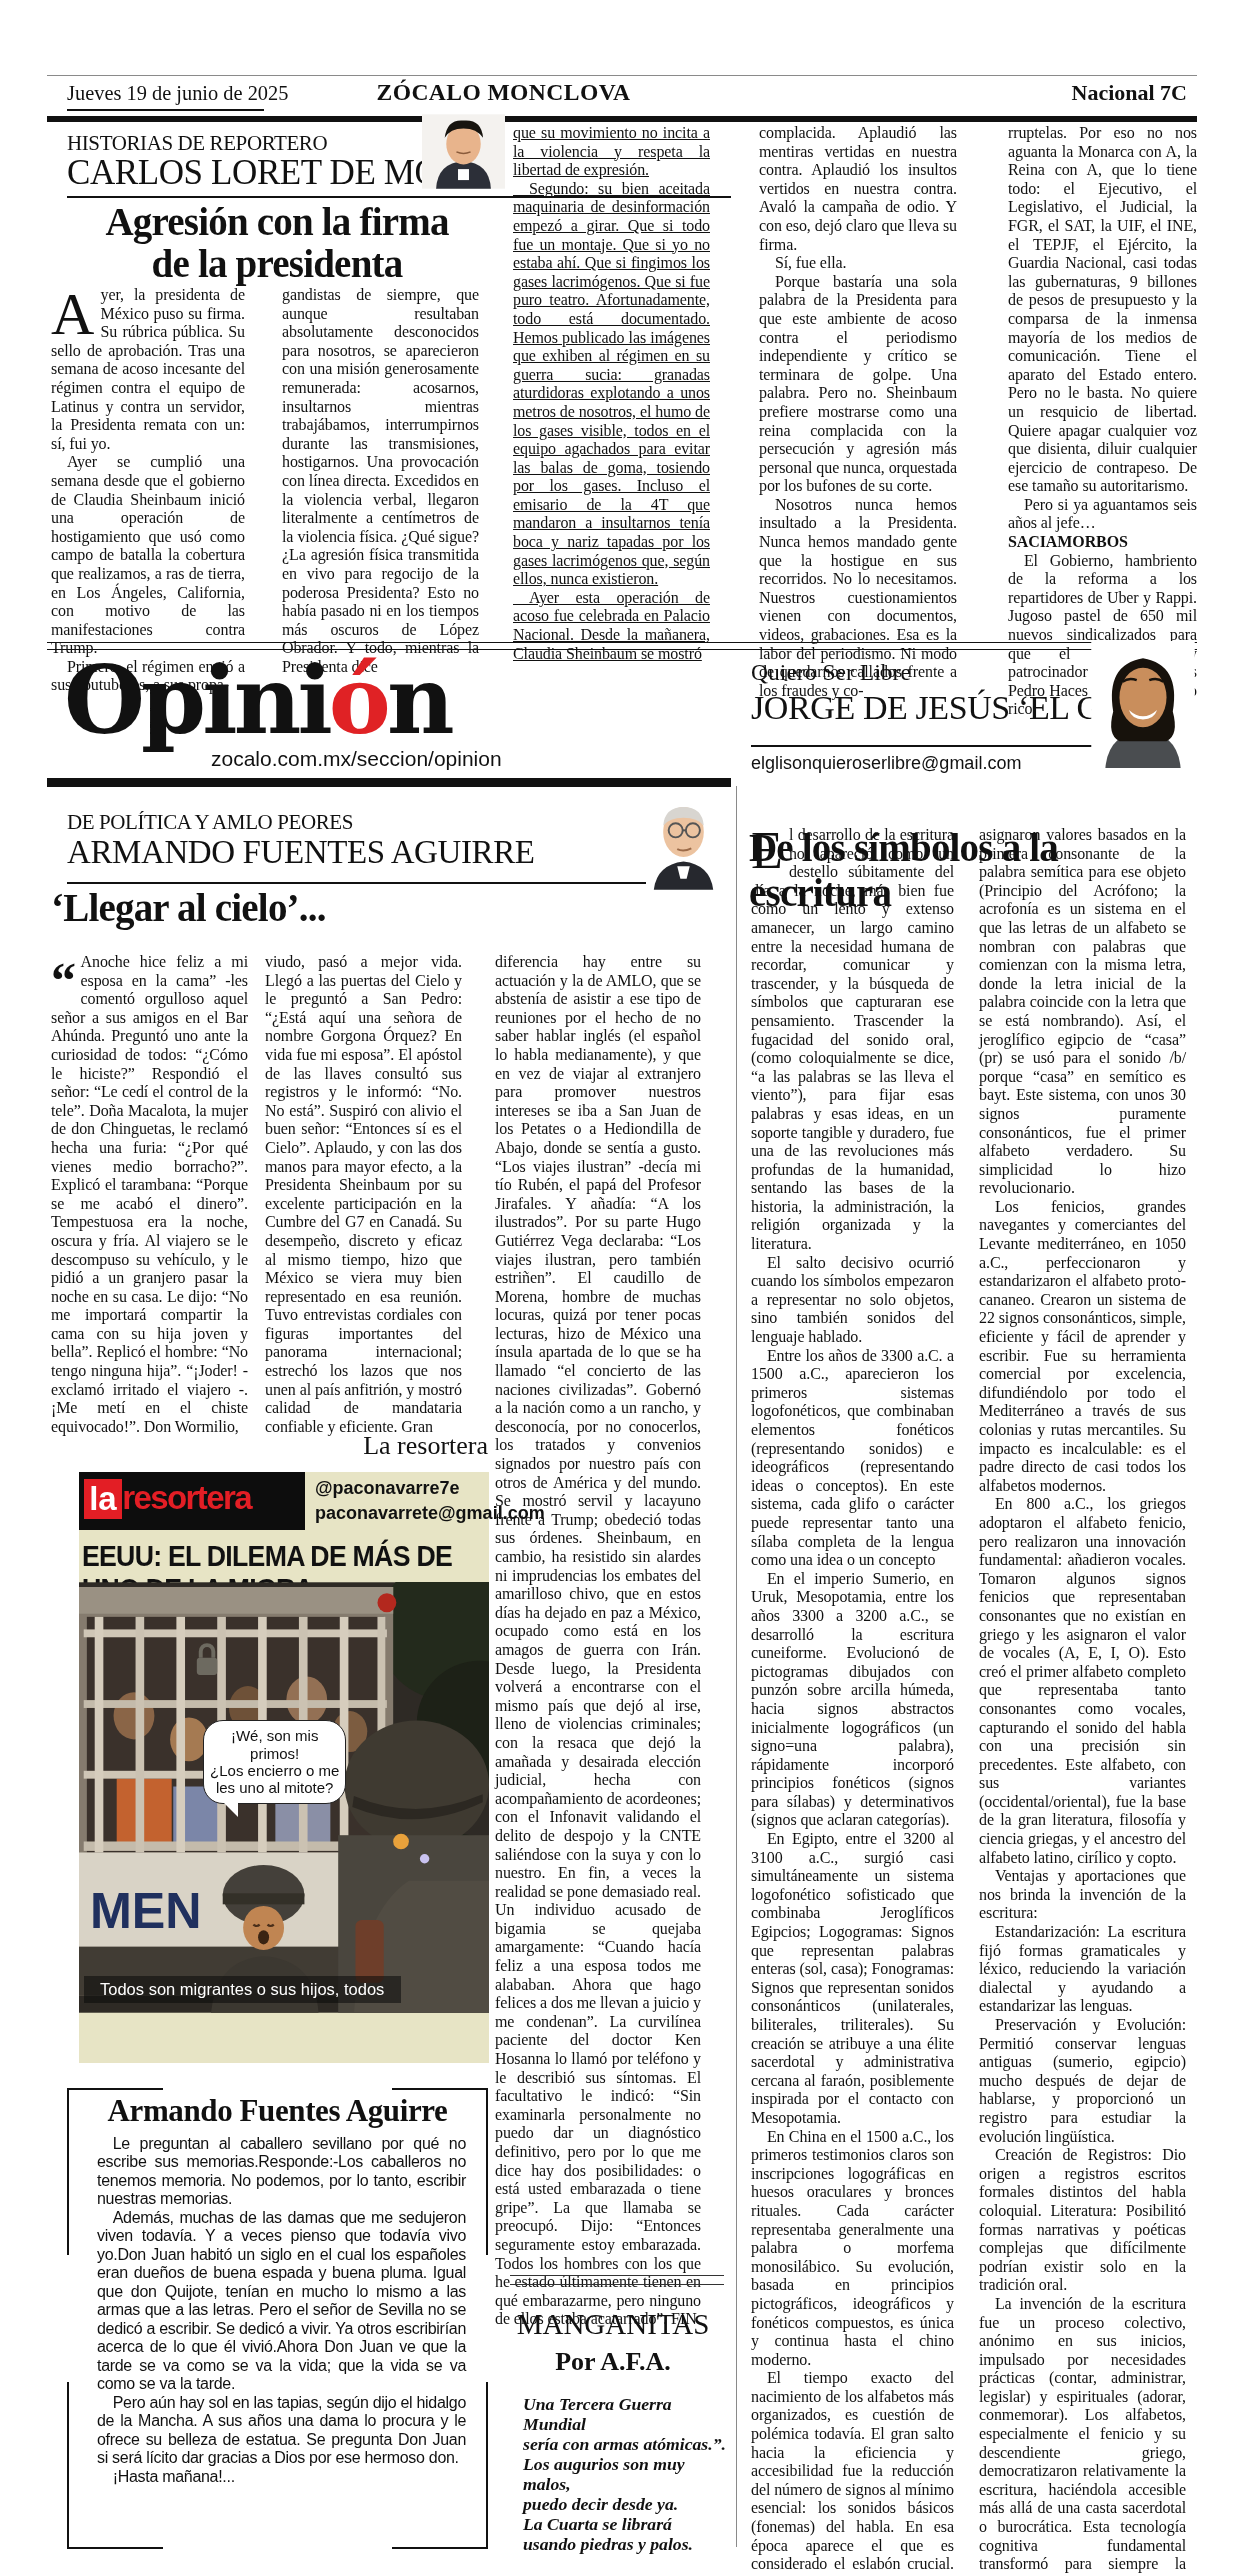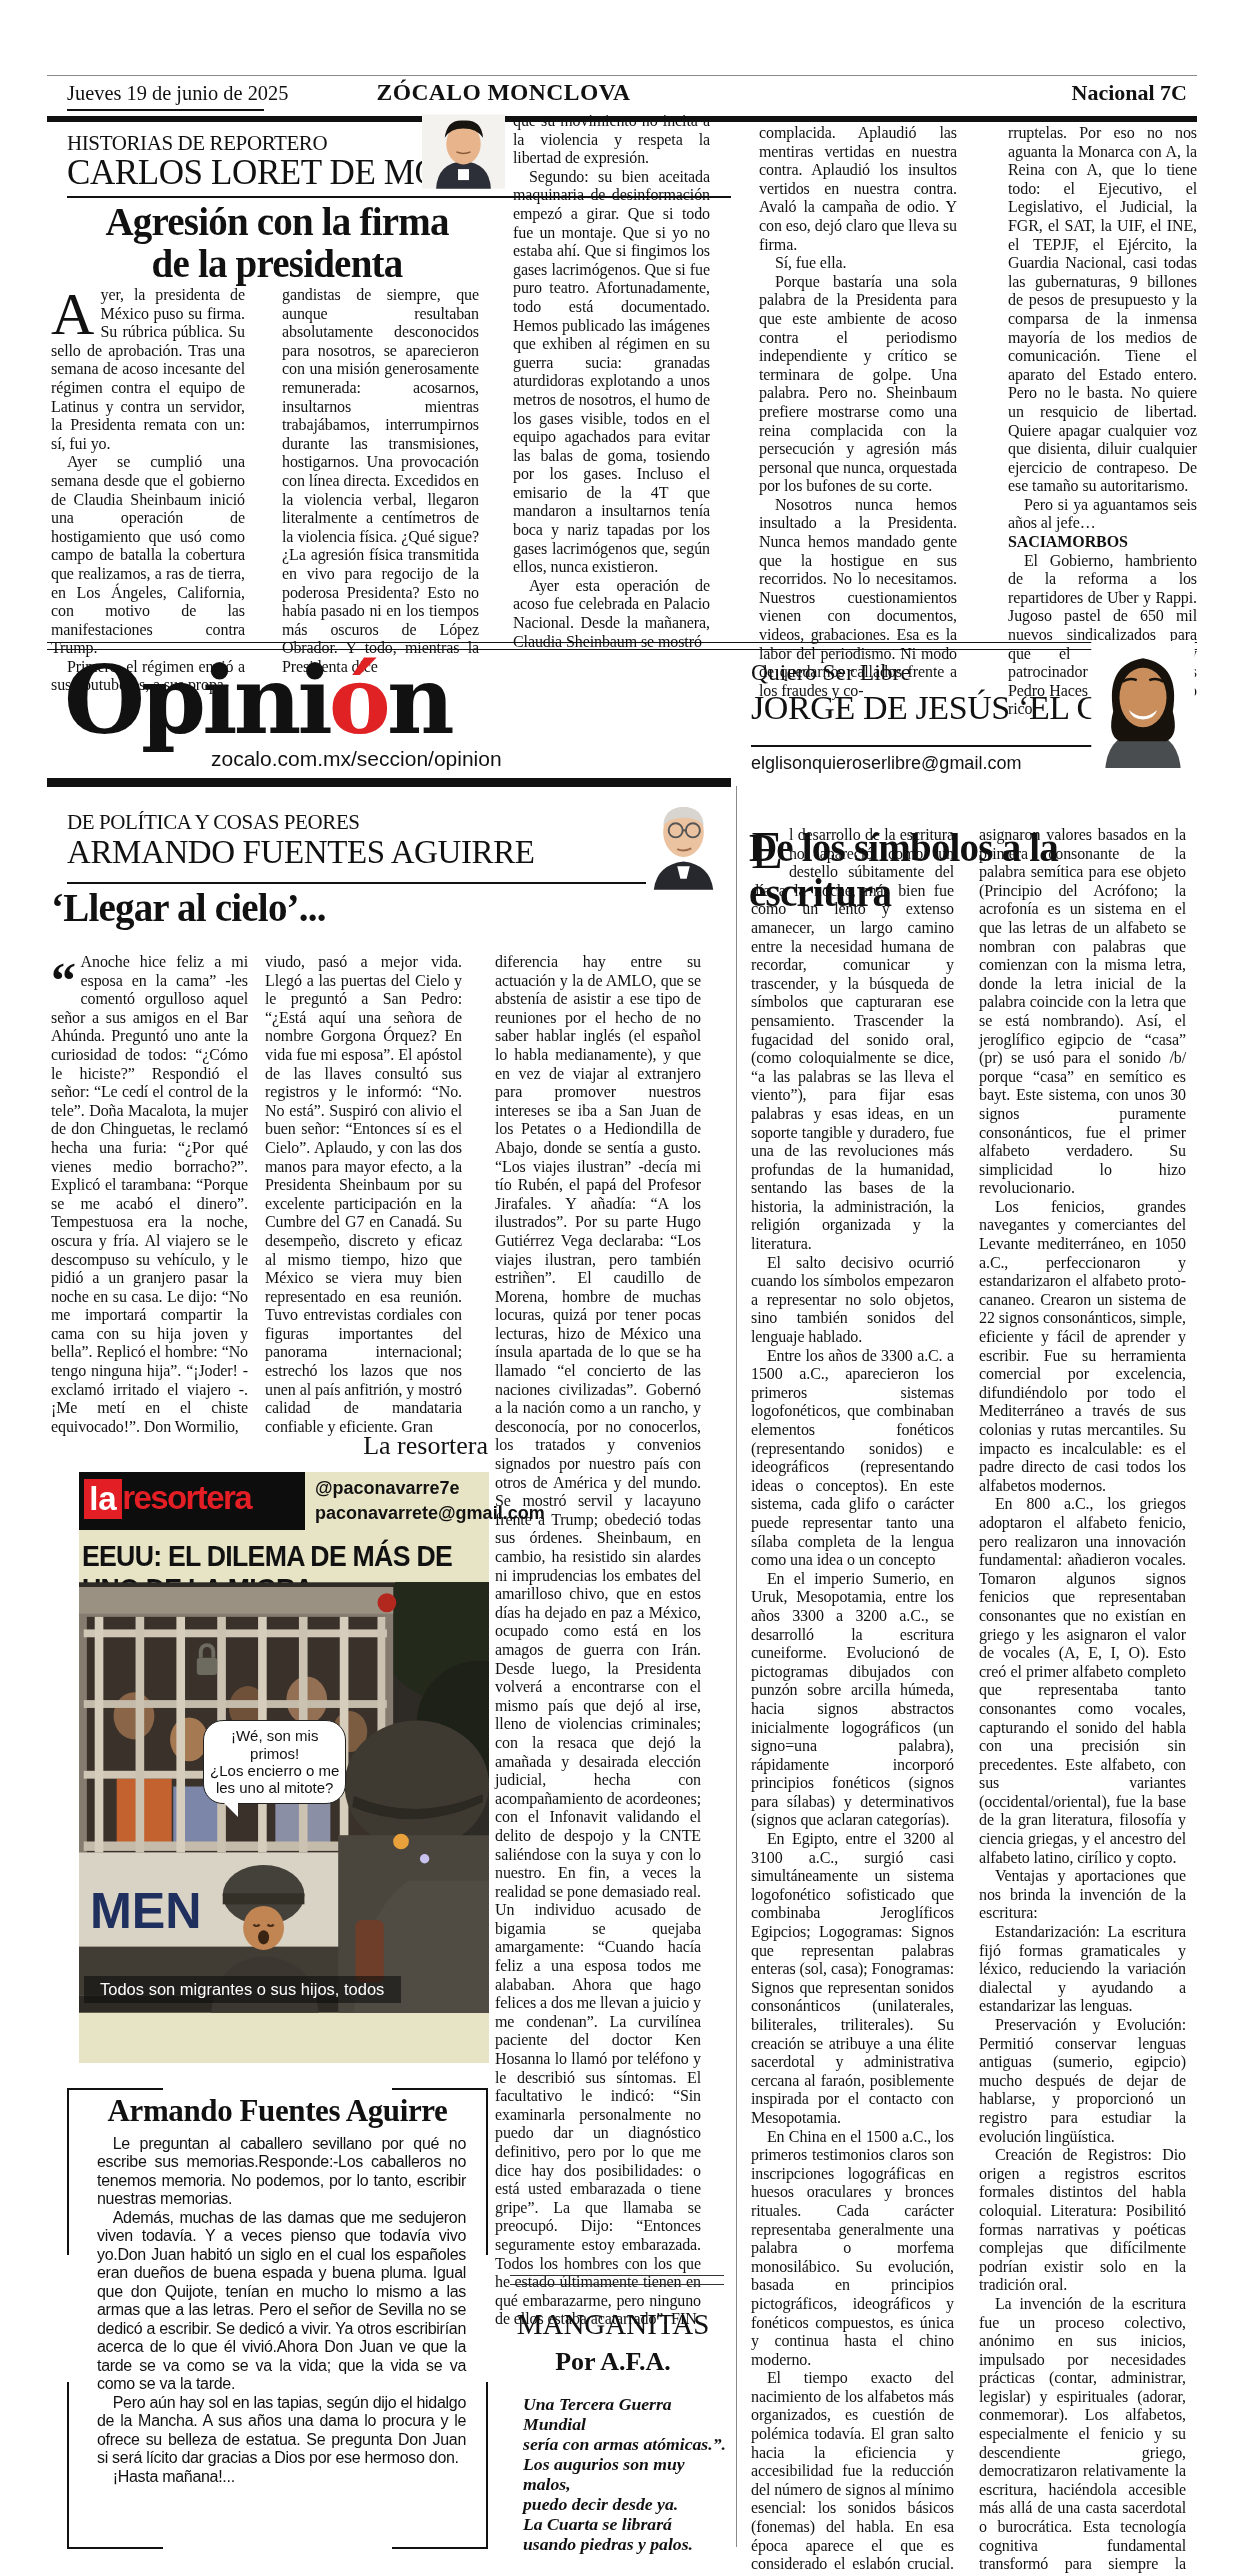--- a/index.html
+++ b/index.html
@@ -67,21 +67,21 @@
 
   <div class="abs ctr pre headline" style="left:47px;top:201px;width:460px;font-size:39px;line-height:42px;">Agresión con la firma
 de la presidenta</div>
 
   <div class="abs col" style="left:51px;top:286px;width:194px;height:355px;">
     <span class="dropcap">A</span><span class="pre">yer, la presidenta de México puso su firma. Su rúbrica pública. Su sello de aprobación. Tras una semana de acoso incesante del régimen contra el equipo de Latinus y contra un servidor, la Presidenta remata con un: sí, fui yo.
  Ayer se cumplió una semana desde que el gobierno de Claudia Sheinbaum inició una operación de hostigamiento que usó como campo de batalla la cobertura que realizamos, a ras de tierra, en Los Ángeles, California, con motivo de las manifestaciones contra Trump.
  Primero, el régimen envió a sus youtuberos, a sus propa-</span>
   </div>
   <div class="abs col pre" style="left:282px;top:286px;width:197px;height:355px;">gandistas de siempre, que aunque resultaban absolutamente desconocidos para nosotros, se aparecieron con una misión generosamente remunerada: acosarnos, insultarnos mientras trabajábamos, interrumpirnos durante las transmisiones, hostigarnos. Una provocación con línea directa. Excedidos en la violencia verbal, llegaron literalmente a centímetros de la violencia física. ¿Qué sigue? ¿La agresión física transmitida en vivo para regocijo de la poderosa Presidenta? Esto no había pasado ni en los tiempos más oscuros de López Obrador. Y todo, mientras la Presidenta dice</div>
-  <div class="abs col pre" style="left:513px;top:112px;width:197px;height:519px;">que su movimiento no incita a la violencia y respeta la libertad de expresión.
+  <div class="abs col pre" style="left:513px;top:124px;width:197px;height:519px;text-decoration:underline;">que su movimiento no incita a la violencia y respeta la libertad de expresión.
  Segundo: su bien aceitada maquinaria de desinformación empezó a girar. Que si todo fue un montaje. Que si yo no estaba ahí. Que si fingimos los gases lacrimógenos. Que si fue puro teatro. Afortunadamente, todo está documentado. Hemos publicado las imágenes que exhiben al régimen en su guerra sucia: granadas aturdidoras explotando a unos metros de nosotros, el humo de los gases visible, todos en el equipo agachados para evitar las balas de goma, tosiendo por los gases. Incluso el emisario de la 4T que mandaron a insultarnos tenía boca y nariz tapadas por los gases lacrimógenos que, según ellos, nunca existieron.
  Ayer esta operación de acoso fue celebrada en Palacio Nacional. Desde la mañanera, Claudia Sheinbaum se mostró</div>
   <div class="abs col pre" style="left:759px;top:124px;width:198px;height:519px;">complacida. Aplaudió las mentiras vertidas en nuestra contra. Aplaudió los insultos vertidos en nuestra contra. Avaló la campaña de odio. Y con eso, dejó claro que lleva su firma.
  Sí, fue ella.
  Porque bastaría una sola palabra de la Presidenta para que este ambiente de acoso contra el periodismo independiente y crítico se terminara de golpe. Una palabra. Pero no. Sheinbaum prefiere mostrarse como una reina complacida con la persecución y agresión más personal que nunca, orquestada por los bufones de su corte.
  Nosotros nunca hemos insultado a la Presidenta. Nunca hemos mandado gente que la hostigue en sus recorridos. No lo necesitamos. Nuestros cuestionamientos vienen con documentos, videos, grabaciones. Esa es la labor del periodismo. Ni modo de quedarnos callados frente a los fraudes y co-</div>
   <div class="abs col" style="left:1008px;top:124px;width:189px;height:515px;">
     <span class="pre">rruptelas. Por eso no nos aguanta la Monarca con A, la Reina con A, que lo tiene todo: el Ejecutivo, el Legislativo, el Judicial, la FGR, el SAT, la UIF, el INE, el TEPJF, el Ejército, la Guardia Nacional, casi todas las gubernaturas, 9 billones de pesos de presupuesto y la comparsa de la inmensa mayoría de los medios de comunicación. Tiene el aparato del Estado entero. Pero no le basta. No quiere un resquicio de libertad. Quiere apagar cualquier voz que disienta, diluir cualquier ejercicio de contrapeso. De ese tamaño su autoritarismo.
  Pero si ya aguantamos seis años al jefe…</span>
     <div class="subhead-bold">SACIAMORBOS</div>
@@ -127,21 +127,21 @@
  En 800 a.C., los griegos adoptaron el alfabeto fenicio, pero realizaron una innovación fundamental: añadieron vocales. Tomaron algunos signos fenicios que representaban consonantes que no existían en griego y les asignaron el valor de vocales (A, E, I, O). Esto creó el primer alfabeto completo que representaba tanto consonantes como vocales, capturando el sonido del habla con una precisión sin precedentes. Este alfabeto, con sus variantes (occidental/oriental), fue la base de la gran literatura, filosofía y ciencia griegas, y el ancestro del alfabeto latino, cirílico y copto.
  Ventajas y aportaciones que nos brinda la invención de la escritura:
  Estandarización: La escritura fijó formas gramaticales y léxico, reduciendo la variación dialectal y ayudando a estandarizar las lenguas.
  Preservación y Evolución: Permitió conservar lenguas antiguas (sumerio, egipcio) mucho después de dejar de hablarse, y proporcionó un registro para estudiar la evolución lingüística.
  Creación de Registros: Dio origen a registros escritos formales distintos del habla coloquial. Literatura: Posibilitó formas narrativas y poéticas complejas que difícilmente podrían existir solo en la tradición oral.
  La invención de la escritura fue un proceso colectivo, anónimo en sus inicios, impulsado por necesidades prácticas (contar, administrar, legislar) y espirituales (adorar, conmemorar). Los alfabetos, especialmente el fenicio y su descendiente griego, democratizaron relativamente la escritura, haciéndola accesible más allá de una casta sacerdotal o burocrática. Esta tecnología cognitiva fundamental transformó para siempre la organización social, la transmisión del conocimiento, la expresión artística y la propia conciencia histórica.</div>
 
   <div class="abs hair" style="left:736px;top:786px;width:0.8px;height:1761px;"></div>
 
   <div class="abs rule" style="left:47px;top:778px;width:684px;height:9.4px;"></div>
-  <div class="abs kicker" style="left:67px;top:810px;">DE POLÍTICA Y COSAS PEORES</div>
+  <div class="abs kicker" style="left:67px;top:810px;">DE POLÍTICA Y AMLO PEORES</div>
   <div class="abs author-big" style="left:67px;top:834px;font-size:33px;">ARMANDO FUENTES AGUIRRE</div>
   <div class="abs rule" style="left:67px;top:882px;width:645px;height:1.6px;"></div>
 
   <div class="abs" style="left:646px;top:791px;width:75px;height:99px;">
     <svg width="75" height="99" viewBox="0 0 96 126">
       <rect width="96" height="126" fill="#ffffff"></rect>
       <path d="M10 126 Q14 94 48 90 Q82 94 86 126 Z" fill="#26282e"></path>
       <path d="M40 96 L56 96 L52 112 L44 112 Z" fill="#fff"></path>
       <ellipse cx="48" cy="52" rx="26" ry="32" fill="#ecc3a0"></ellipse>
       <path d="M22 44 Q24 20 48 20 Q72 20 74 44 Q66 34 48 34 Q30 34 22 44Z" fill="#d8d5d0"></path>

